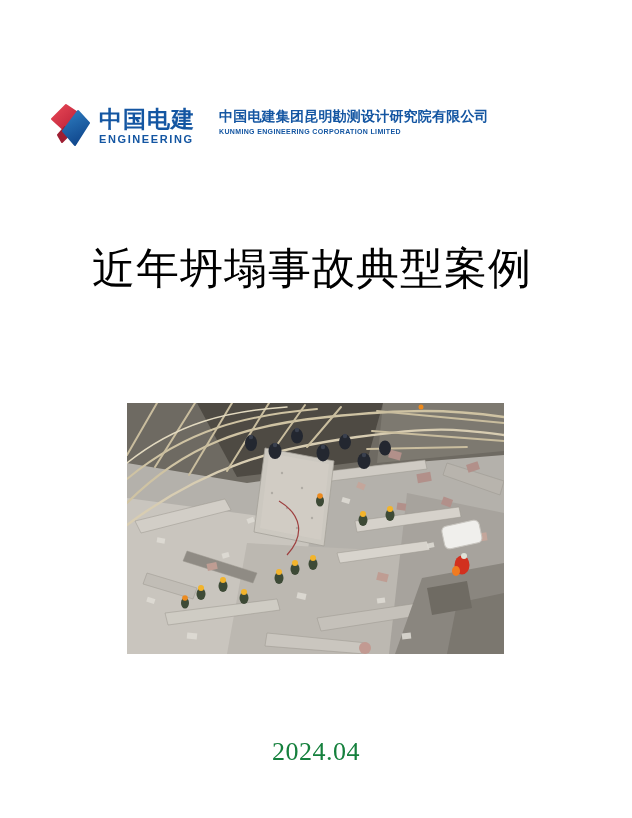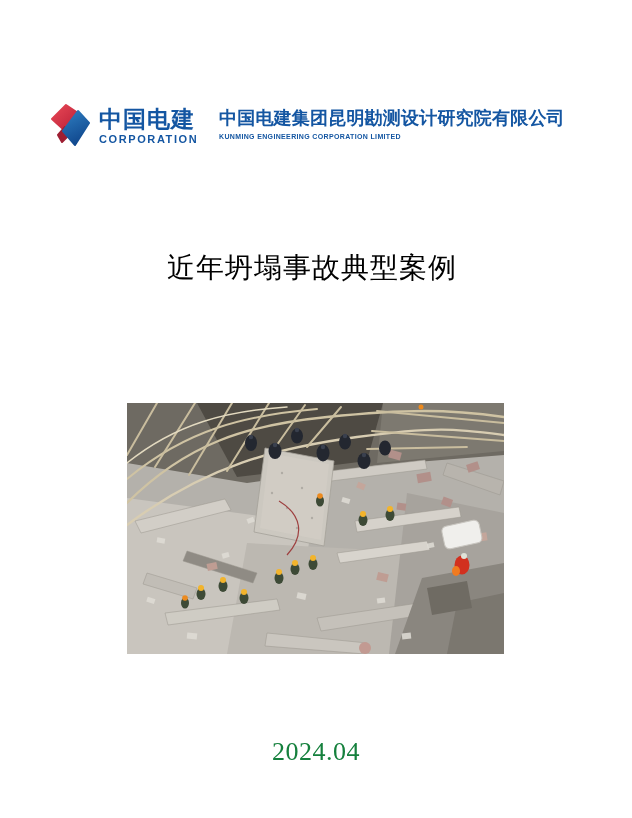--- a/index.html
+++ b/index.html
@@ -14,28 +14,28 @@
     background: #ffffff; overflow: hidden; margin-top: 36px;
   }
 
   
   .logo-mark { position: absolute; left: 50px; top: 67px; width: 40px; height: 44px; }
   .logo-text { position: absolute; left: 99px; top: 71px; color: #1456a2; }
   .logo-zh   { font-size: 23px; font-weight: bold; letter-spacing: 1px; line-height: 1.05; white-space: nowrap; }
   .logo-en   { font-size: 11px; font-weight: bold; letter-spacing: 1.6px; margin-top: 2px; white-space: nowrap; }
 
   .company { position: absolute; left: 219px; top: 72px; color: #1456a2; }
-  .company-zh { font-size: 18px; font-weight: bold; letter-spacing: 0.2px; line-height: 1.2; white-space: nowrap; }
+  .company-zh { font-size: 14px; font-weight: bold; letter-spacing: 0.2px; line-height: 1.2; white-space: nowrap; }
   .company-en { font-size: 7px; font-weight: bold; letter-spacing: 0.35px; margin-top: 3px; white-space: nowrap; }
 
   
   .title {
     position: absolute; left: 0; right: 8px; top: 199px;
     text-align: center; color: #000;
-    font-size: 28px; font-weight: 500; line-height: 66px; letter-spacing: 1px;
+    font-size: 43px; font-weight: 500; line-height: 66px; letter-spacing: 1px;
     white-space: nowrap;
   }
 
   
   .photo {
     position: absolute; left: 127px; top: 367px;
     width: 377px; height: 251px; overflow: hidden;
   }
   .photo svg { display: block; width: 377px; height: 251px; }
 
@@ -63,21 +63,21 @@
           <stop offset="1" stop-color="#11498f"></stop>
       </linearGradient>
     </defs>
     <polygon points="2,16 16,2 28,10 13,26" fill="url(#lgRed)" stroke="url(#lgRed)" stroke-width="2" stroke-linejoin="round"></polygon>
     <polygon points="8,32 15,24 21,30 12,39" fill="#9e1f33" stroke="#9e1f33" stroke-width="2" stroke-linejoin="round"></polygon>
     <polygon points="28,8 39,20 25,42 13,28" fill="url(#lgBlue)" stroke="url(#lgBlue)" stroke-width="2" stroke-linejoin="round"></polygon>
   </svg>
 
   <div class="logo-text">
     <div class="logo-zh">中国电建</div>
-    <div class="logo-en">CORPORATION</div>
+    <div class="logo-en">ENGINEERING</div>
   </div>
 
   <div class="company">
     <div class="company-zh">中国电建集团昆明勘测设计研究院有限公司</div>
     <div class="company-en">KUNMING ENGINEERING CORPORATION LIMITED</div>
   </div>
 
   <div class="title">
     <div>近年坍塌事故典型案例</div>
   </div>

